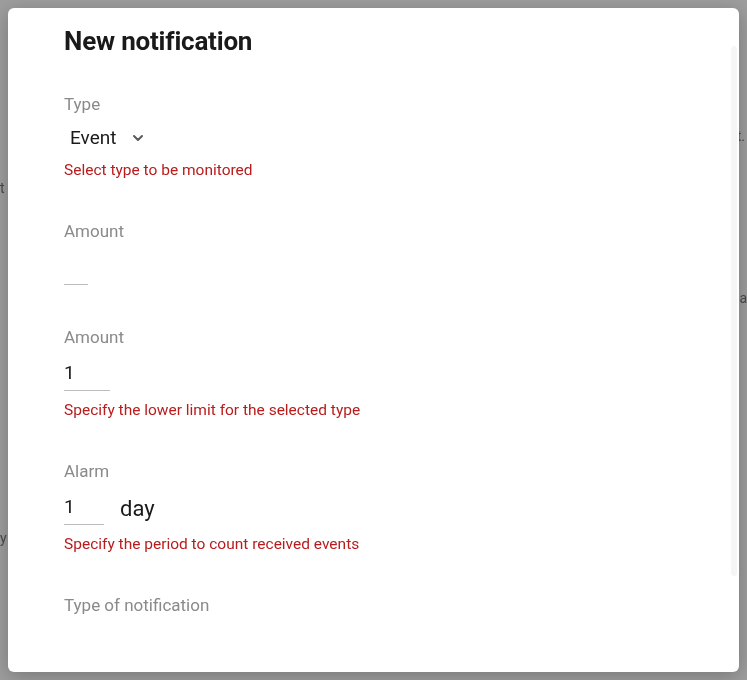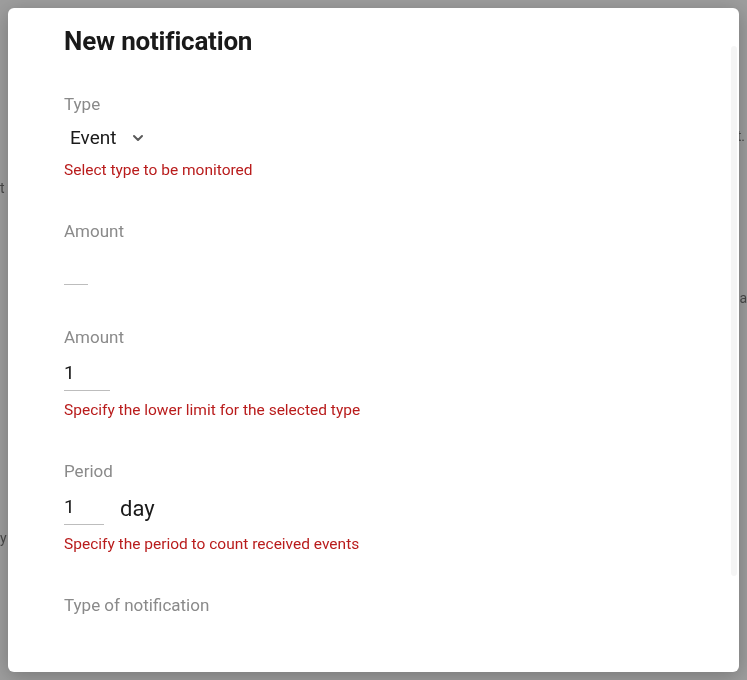--- a/index.html
+++ b/index.html
@@ -137,21 +137,21 @@
 
   <div class="field-group">
     <div class="field-label">Amount</div>
     <div class="field-value-row">
       <input type="text" class="underline-input" value="1" style="">
     </div>
     <div class="field-helper">Specify the lower limit for the selected type</div>
   </div>
 
   <div class="field-group">
-    <div class="field-label">Period</div>
+    <div class="field-label">Alarm</div>
     <div class="field-value-row">
       <input type="text" class="underline-input short" value="1" style="">
       <span class="period-unit">day</span>
     </div>
     <div class="field-helper">Specify the period to count received events</div>
   </div>
 
   <div class="field-group" style="margin-bottom:0;">
     <div class="field-label">Type of notification</div>
   </div>

